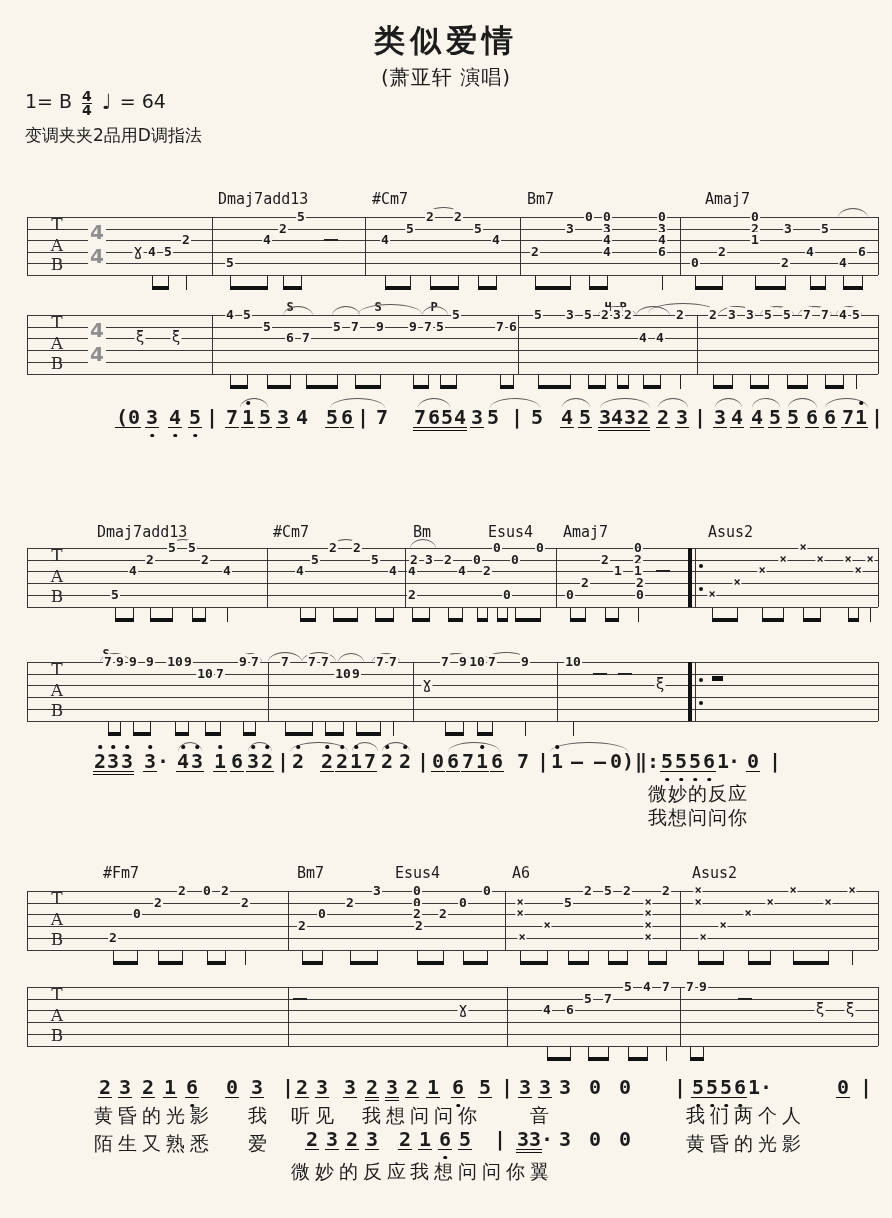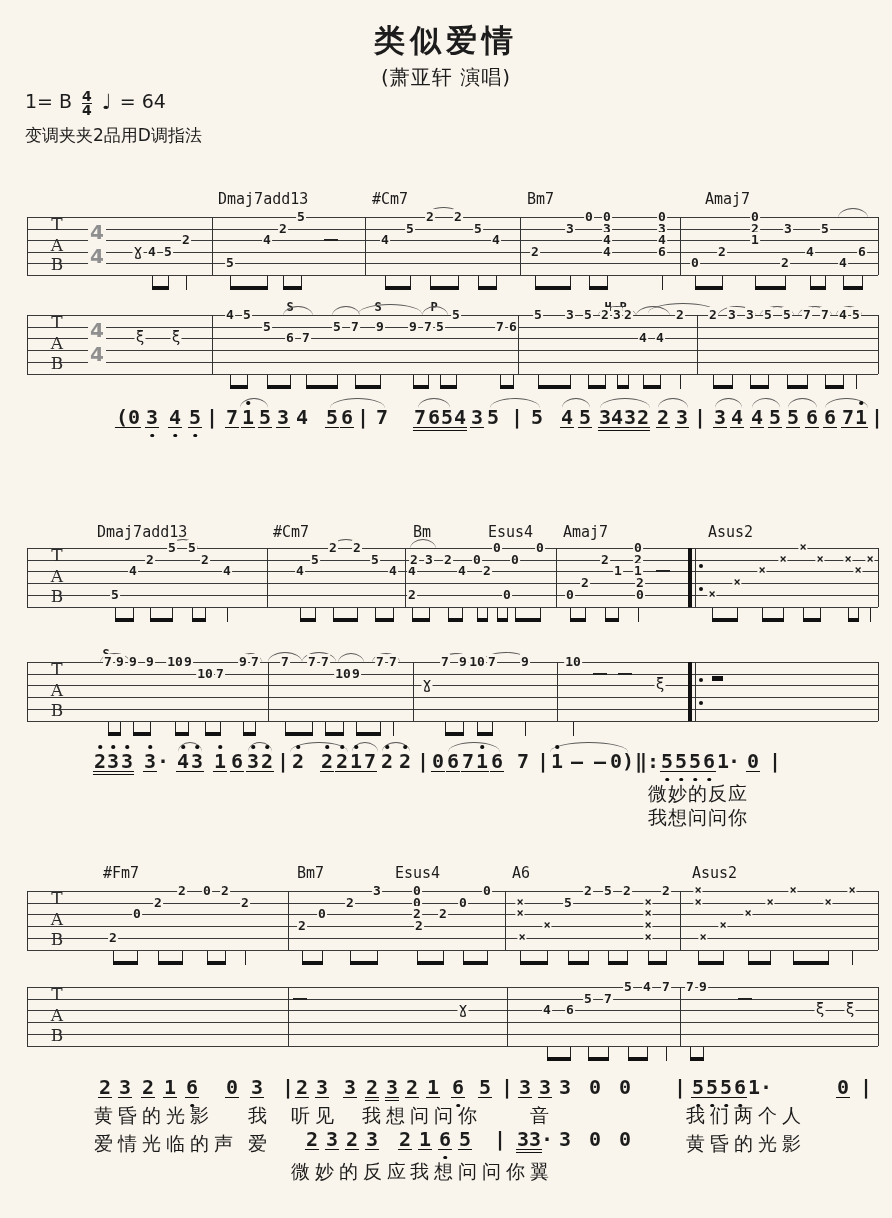--- a/index.html
+++ b/index.html
@@ -770,19 +770,19 @@
     <div class="tok" style="left: 595px; top: 1128px;"><span>0</span></div>
     <div class="tok" style="left: 625px; top: 1128px;"><span>0</span></div>
     <div class="lyr" style="left: 648px; top: 781px; letter-spacing: 1px;">微妙的反应</div>
     <div class="lyr" style="left: 648px; top: 805px; letter-spacing: 1px;">我想问问你</div>
     <div class="lyr" style="left: 94px; top: 1103px; letter-spacing: 5px;">黄昏的光影</div>
     <div class="lyr" style="left: 248px; top: 1103px; letter-spacing: 0px;">我</div>
     <div class="lyr" style="left: 291px; top: 1103px; letter-spacing: 5px;">听见</div>
     <div class="lyr" style="left: 362px; top: 1103px; letter-spacing: 5px;">我想问问你</div>
     <div class="lyr" style="left: 530px; top: 1103px; letter-spacing: 0px;">音</div>
     <div class="lyr" style="left: 686px; top: 1103px; letter-spacing: 5px;">我们两个人</div>
-    <div class="lyr" style="left: 94px; top: 1131px; letter-spacing: 5px;">爱情光临的声</div>
+    <div class="lyr" style="left: 94px; top: 1131px; letter-spacing: 5px;">陌生又熟悉</div>
     <div class="lyr" style="left: 248px; top: 1131px; letter-spacing: 0px;">爱</div>
     <div class="lyr" style="left: 686px; top: 1131px; letter-spacing: 5px;">黄昏的光影</div>
     <div class="lyr" style="left: 291px; top: 1159px; letter-spacing: 5px;">微妙的反应</div>
     <div class="lyr" style="left: 410px; top: 1159px; letter-spacing: 5px;">我想问问你</div>
     <div class="lyr" style="left: 530px; top: 1159px; letter-spacing: 0px;">翼</div>
   </div>
 
 </body></html>

